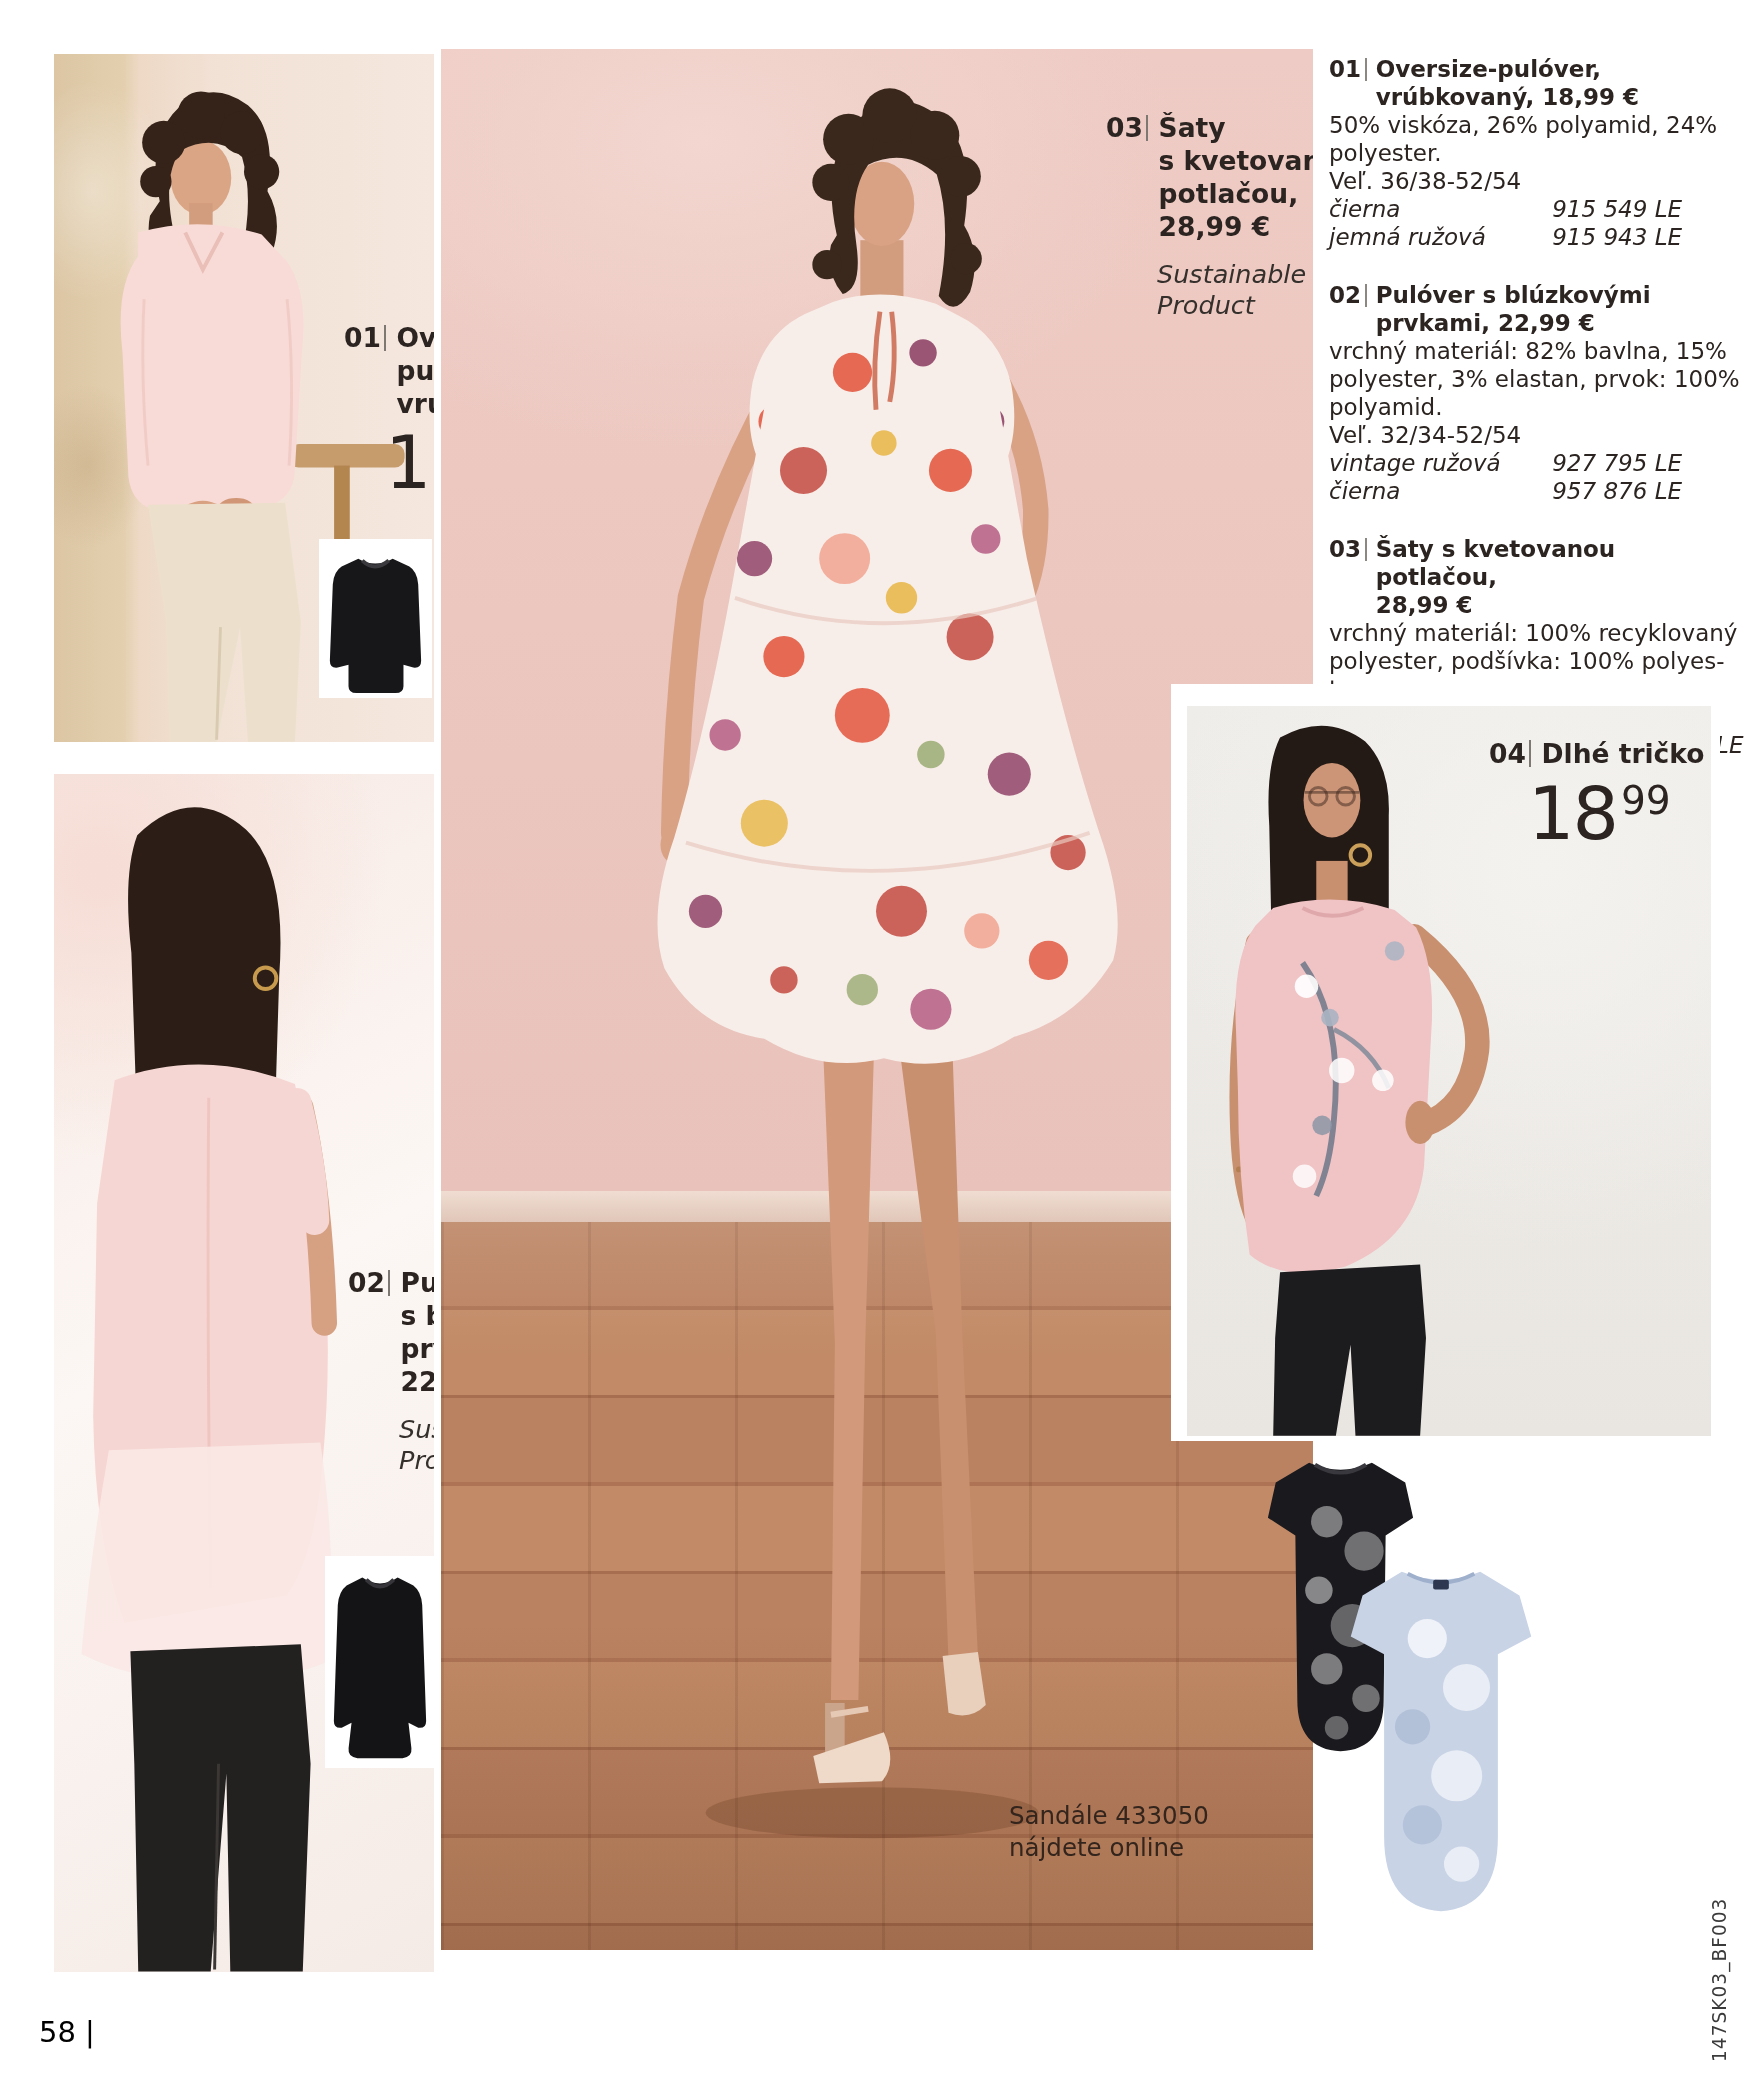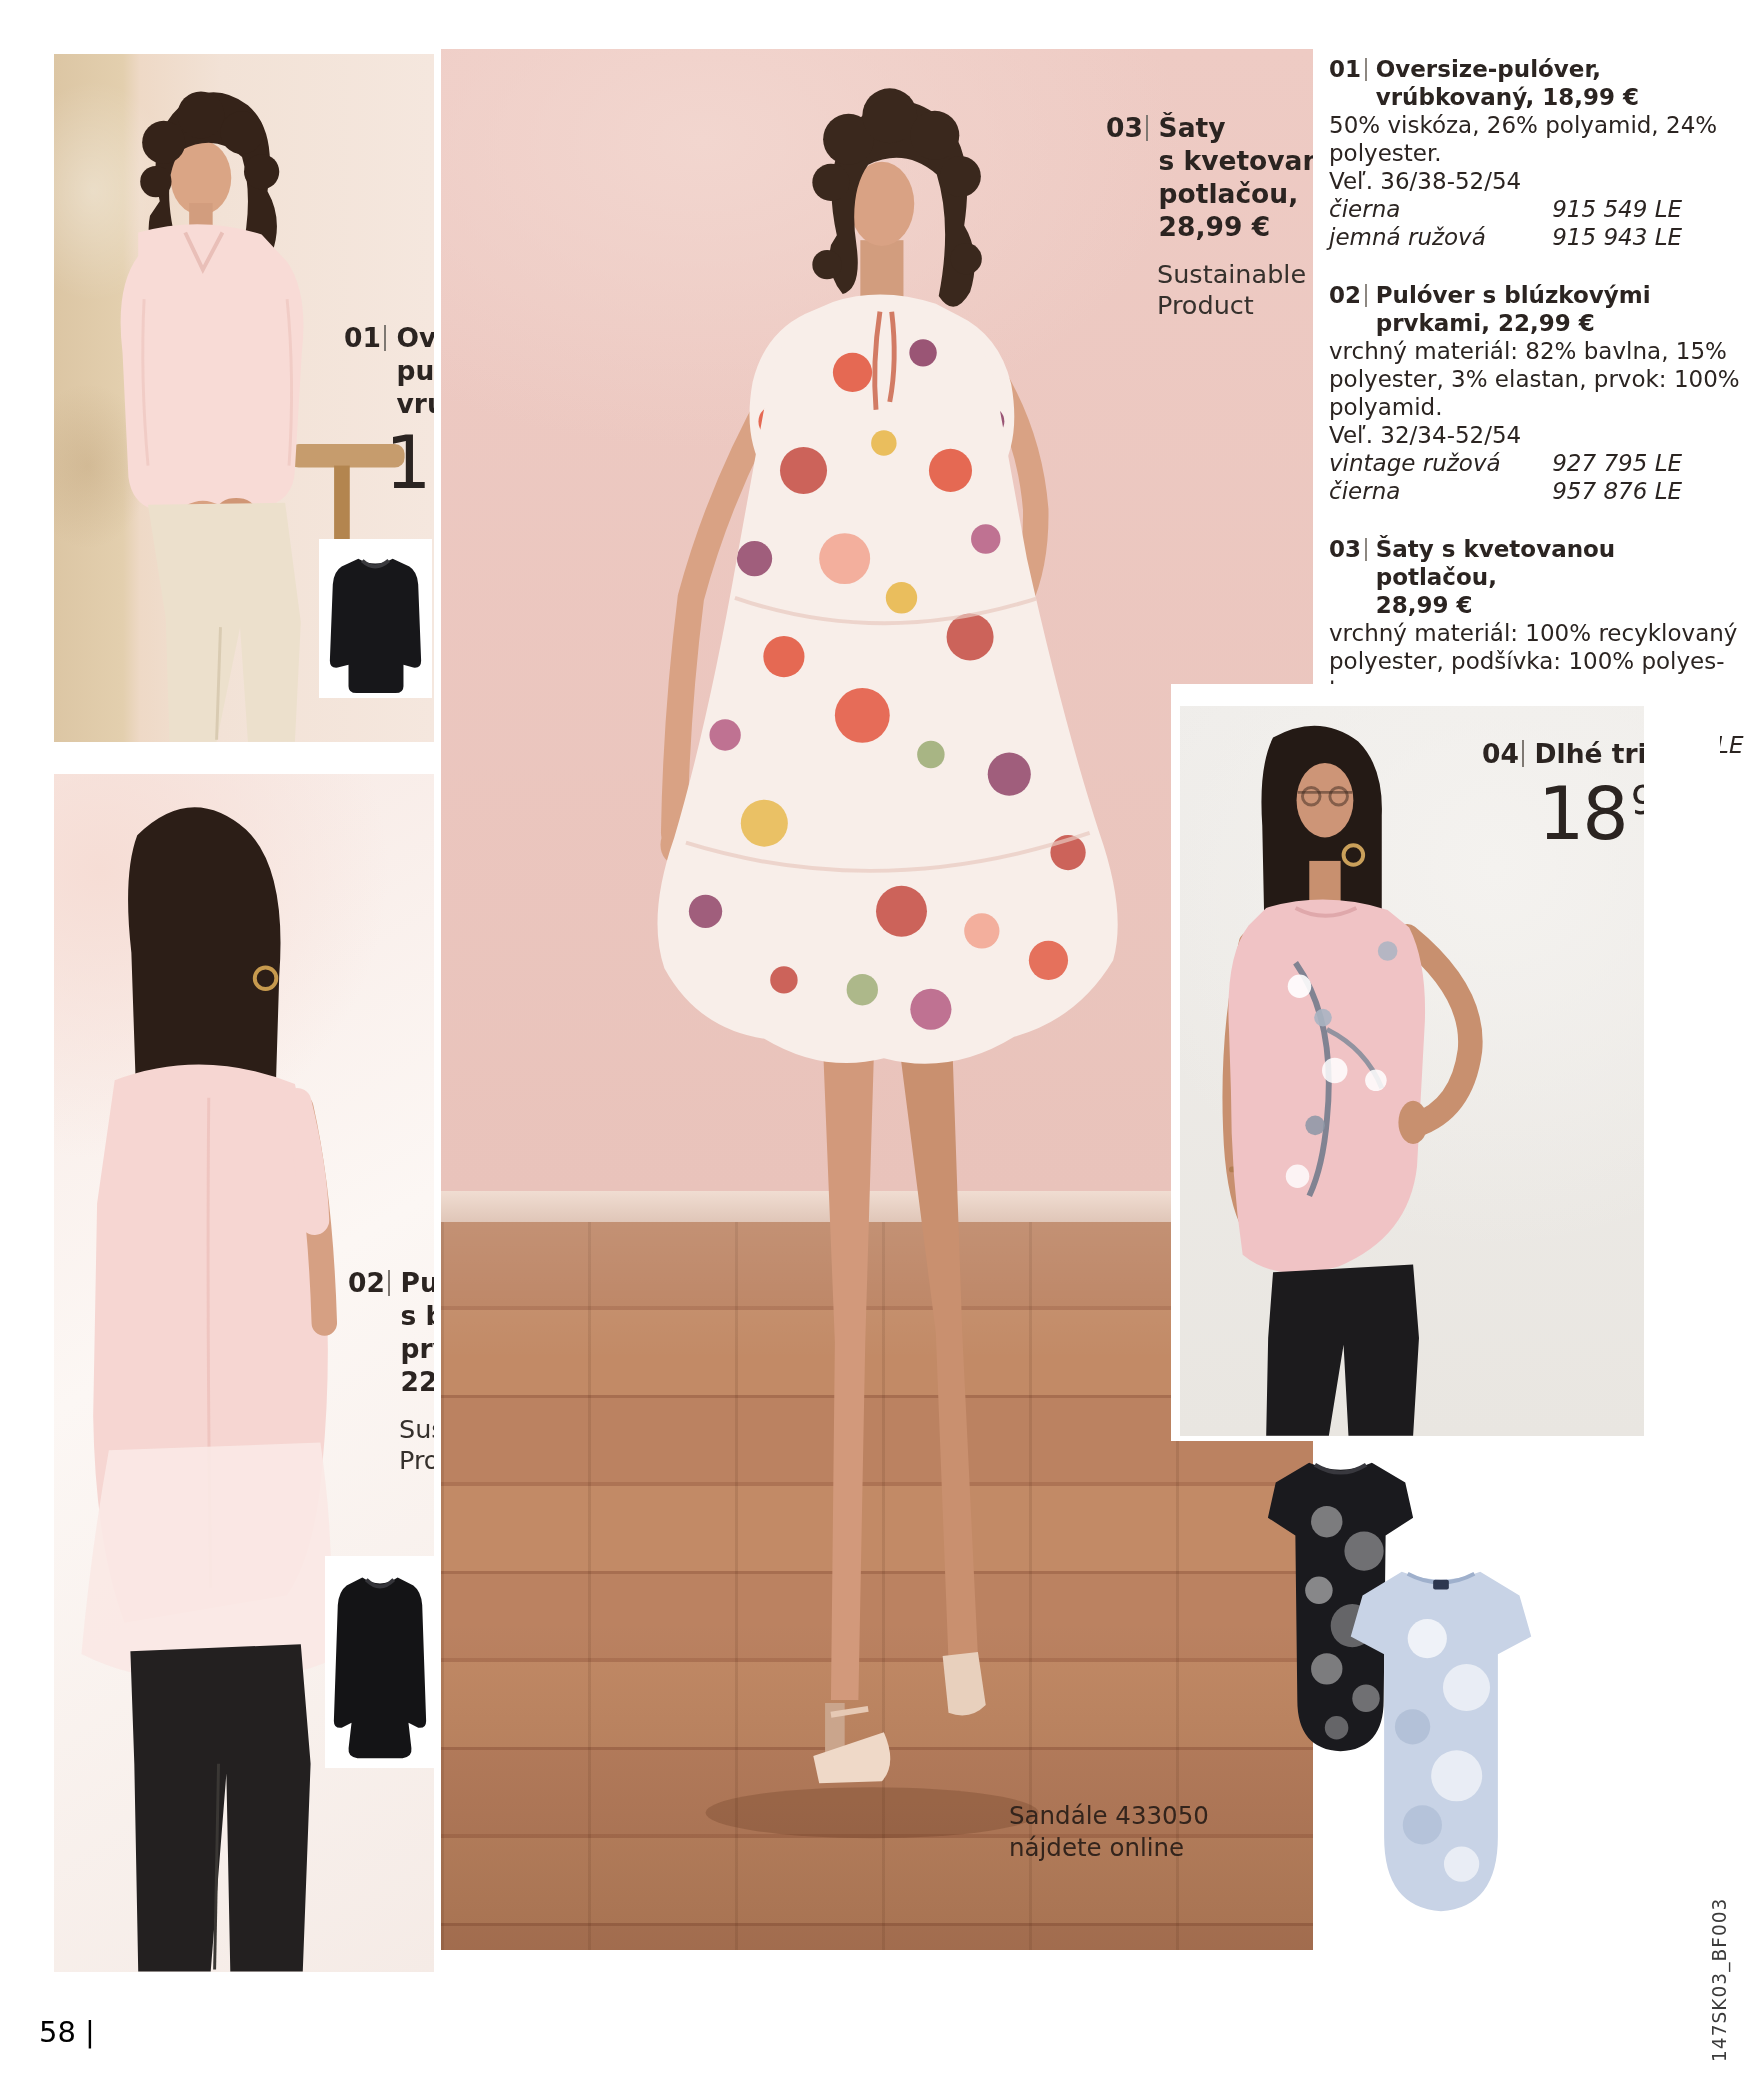--- a/index.html
+++ b/index.html
@@ -43,21 +43,21 @@
   .d-variant{display:flex;justify-content:space-between;white-space:nowrap;font-style:italic;}
   .d-variant .code{font-feature-settings:"tnum";}
 
   .photo-caption{position:absolute;font-size:26.5px;line-height:33px;font-weight:bold;color:#2b2421;}
   .cap-title{display:flex;}
   .cap-num{flex:0 0 35px;}
   .cap-pipe{flex:0 0 2px;width:2px;background:#7e7872;margin:3.9px 10.8px 0 2.9px;height:26.5px;}
   .cap-lines{flex:1;white-space:nowrap;}
   .big-price{font-weight:normal;font-size:73px;line-height:73px;letter-spacing:-2px;margin-top:5.9px;white-space:nowrap;}
   .big-price .sup{font-size:39px;vertical-align:0;position:relative;top:-25.5px;margin-left:4px;letter-spacing:0;}
-  .sustainable{font-weight:normal;font-size:25.5px;line-height:31px;color:#35302c;margin-top:15.7px;white-space:nowrap;}
+  .sustainable{font-weight:normal;font-size:25.5px;line-height:31px;color:#35302c;margin-top:15.7px;white-space:nowrap;font-style:italic;}
   .sandals-note{position:absolute;font-size:24.5px;line-height:32px;color:#33241c;font-weight:normal;white-space:nowrap;}
 
   .page-number{position:absolute;left:39px;top:2015px;font-size:29px;color:#000000;}
   .side-code{position:absolute;left:1709px;top:1884px;height:178px;font-size:18.6px;color:#3b3b3b;
              writing-mode:vertical-rl;transform:rotate(180deg);letter-spacing:1px;white-space:nowrap;}
 </style>
 </head>
 <body>
 
 <div class="page">
@@ -319,21 +319,21 @@
       <div class="d-line">Veľ. 36-52</div>
       <div class="d-variant">
         <span>jemná ružová kvetovaná</span>
         <span class="code">912 573 LE</span>
       </div>
     </div>
 
   </div>
 
   <div class="photo4-frame" style="left:1171px;top:684px;width:549px;height:757px;">
-    <div class="photo photo4-bg" style="left:9px;top:21.6px;width:464px;height:730px;text-align:center;">
+    <div class="photo photo4-bg" style="left:16px;top:21.6px;width:524px;height:730px;">
       <svg width="524" height="730" viewBox="0 0 535 745">
 
         <path d="M95,32 Q142,6 182,36 Q208,62 206,112 L206,302 Q186,332 166,330 L152,205 L142,332 Q110,338 88,316 L84,122 Q80,62 95,32 Z" fill="#241a15"></path>
         <ellipse cx="148" cy="96" rx="29" ry="38" fill="#cd9577"></ellipse>
         <path d="M120,88 L176,88" stroke="rgba(60,40,30,.5)" stroke-width="3"></path>
         <circle cx="134" cy="92" r="9" fill="none" stroke="rgba(60,40,30,.5)" stroke-width="3"></circle>
         <circle cx="162" cy="92" r="9" fill="none" stroke="rgba(60,40,30,.5)" stroke-width="3"></circle>
         <circle cx="177" cy="152" r="10" fill="none" stroke="#caa05a" stroke-width="4"></circle>
         <rect x="132" y="158" width="32" height="46" fill="#c8906f"></rect>
 

